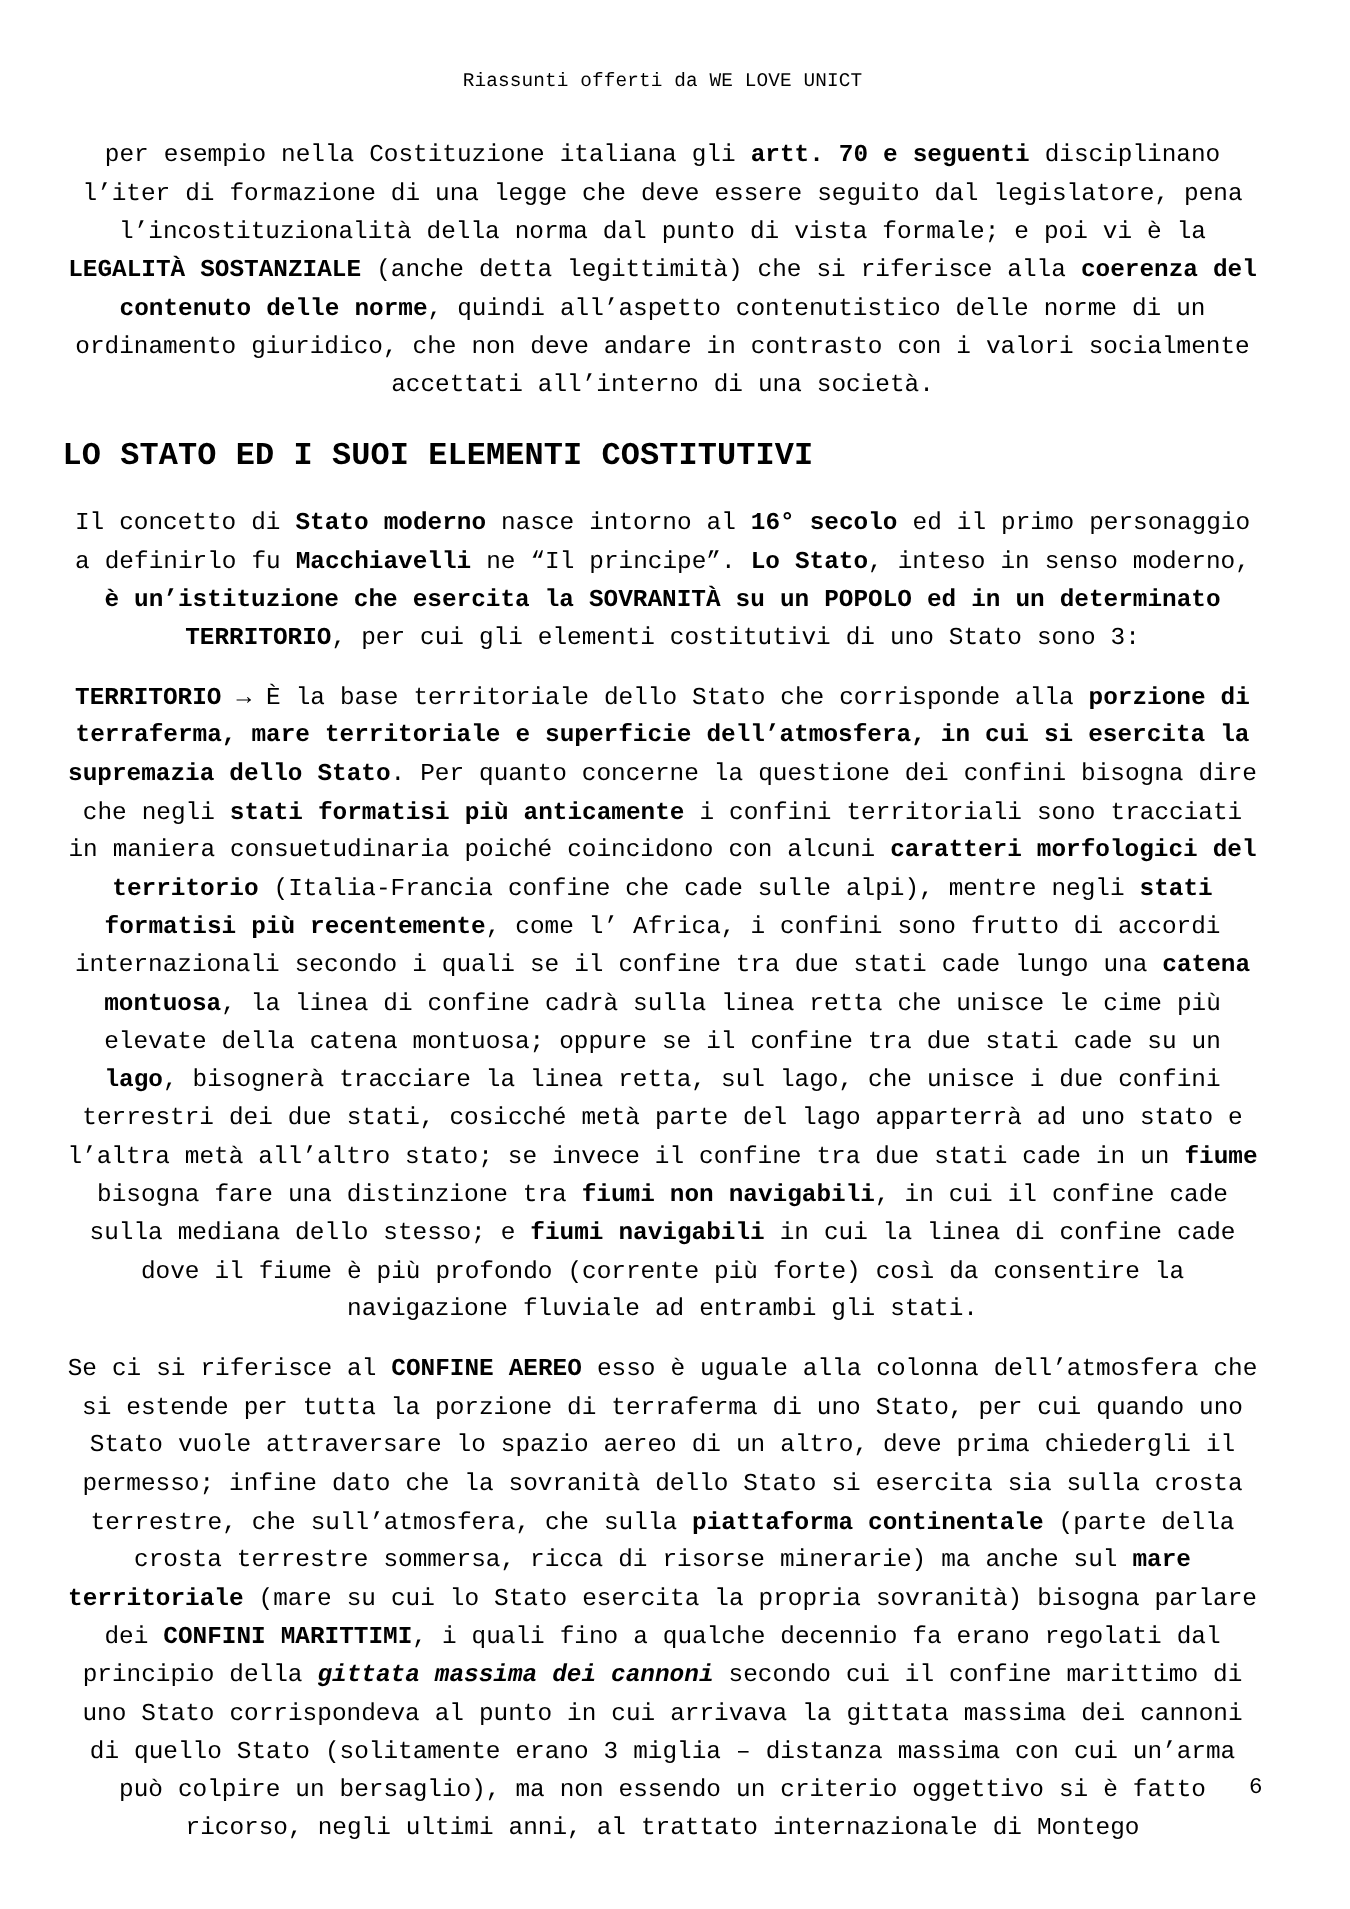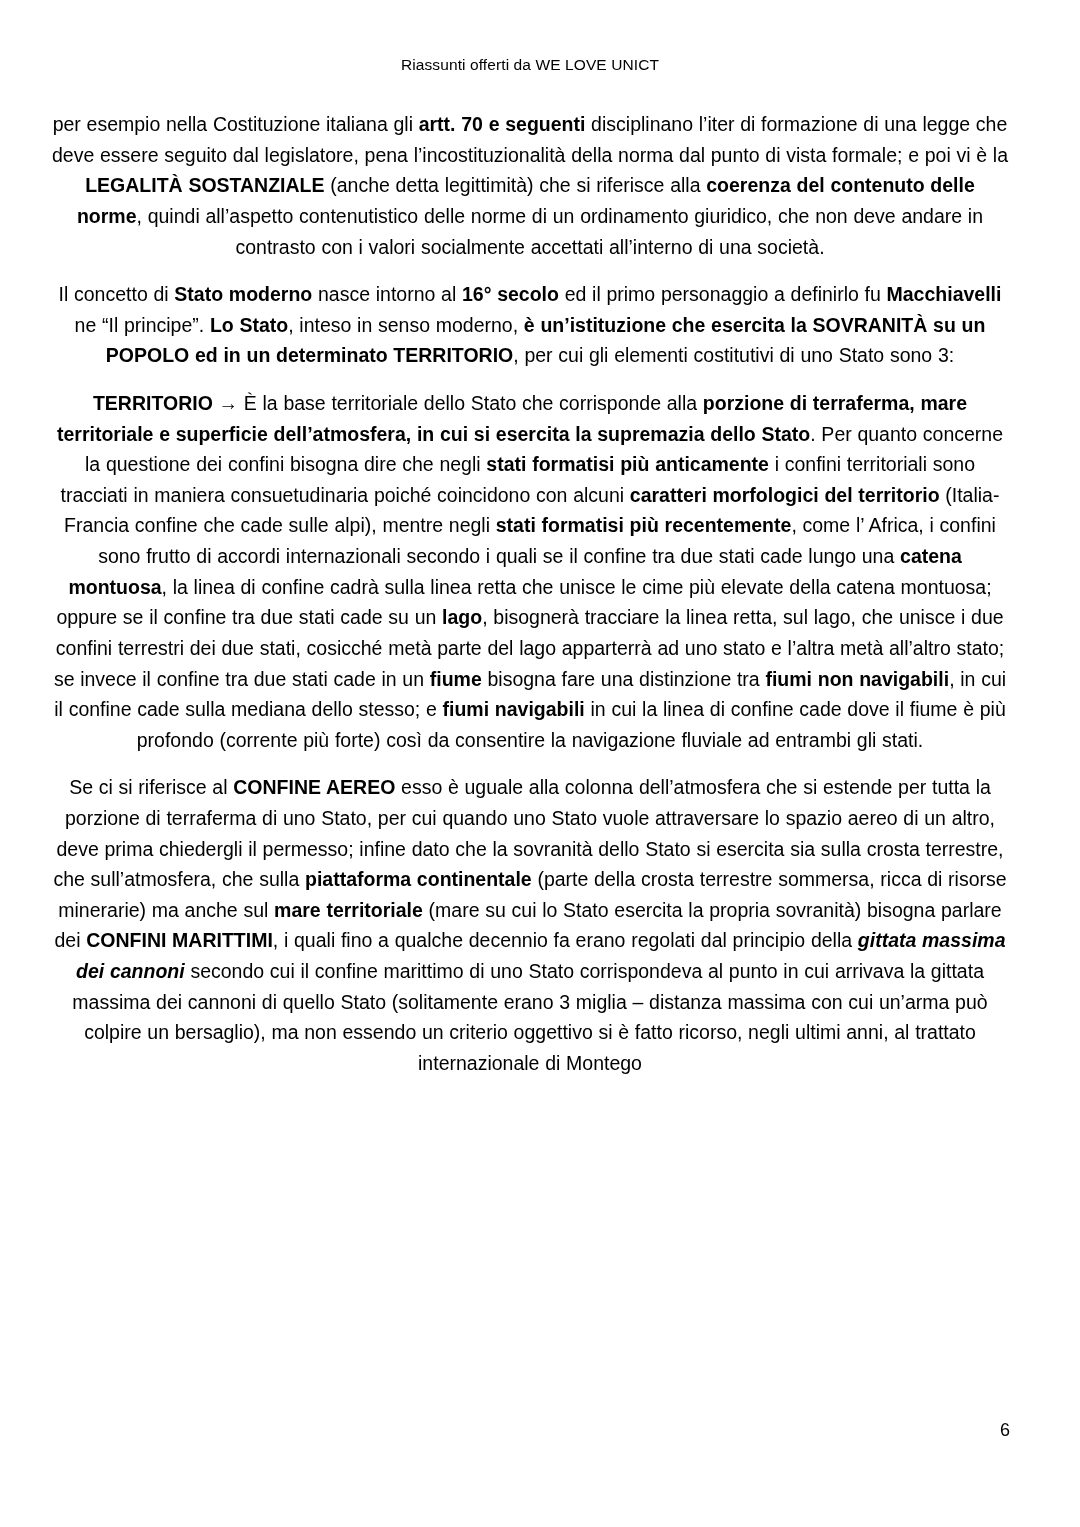--- a/index.html
+++ b/index.html
@@ -14,20 +14,21 @@
     color: #000000;
     position: relative;
     overflow: hidden;
   }
   .page {
     width: 1080px;
     height: 1527px;
     box-sizing: border-box;
     padding: 55px 70px 40px 50px;
     position: relative;
+    font-family: Liberation Mono, monospace;
   }
   .doc-header {
     text-align: center;
     font-size: 15.5px;
     line-height: 1.3;
     margin: 0 0 34px 0;
     letter-spacing: 0.1px;
   }
   p.body-text {
     font-size: 19.5px;
@@ -58,20 +59,21 @@
 <body>
 
 <div class="page">
 
   <div class="doc-header">Riassunti offerti da WE LOVE UNICT</div>
 
   <p class="body-text">
     <span>per esempio nella Costituzione italiana gli </span><span class="b">artt. 70 e seguenti</span><span> disciplinano l’iter di formazione di una legge che deve essere seguito dal legislatore, pena l’incostituzionalità della norma dal punto di vista formale; e poi vi è la </span><span class="b">LEGALITÀ SOSTANZIALE</span><span> (anche detta legittimità) che si riferisce alla </span><span class="b">coerenza del contenuto delle norme</span><span>, quindi all’aspetto contenutistico delle norme di un ordinamento giuridico, che non deve andare in contrasto con i valori socialmente accettati all’interno di una società.</span>
   </p>
 
+  <h1 class="section-heading">LO STATO ED I SUOI ELEMENTI COSTITUTIVI</h1>
 
   <p class="body-text">
     <span>Il concetto di </span><span class="b">Stato moderno</span><span> nasce intorno al </span><span class="b">16° secolo</span><span> ed il primo personaggio a definirlo fu </span><span class="b">Macchiavelli</span><span> ne “Il principe”. </span><span class="b">Lo Stato</span><span>, inteso in senso moderno, </span><span class="b">è un’istituzione che esercita la SOVRANITÀ su un POPOLO ed in un determinato TERRITORIO</span><span>, per cui gli elementi costitutivi di uno Stato sono 3:</span>
   </p>
 
   <p class="body-text">
     <span class="b">TERRITORIO</span><span class="arrow"> → </span><span>È la base territoriale dello Stato che corrisponde alla </span><span class="b">porzione di terraferma, mare territoriale e superficie dell’atmosfera, in cui si esercita la supremazia dello Stato</span><span>. Per quanto concerne la questione dei confini bisogna dire che negli </span><span class="b">stati formatisi più anticamente</span><span> i confini territoriali sono tracciati in maniera consuetudinaria poiché coincidono con alcuni </span><span class="b">caratteri morfologici del territorio</span><span> (Italia-Francia confine che cade sulle alpi), mentre negli </span><span class="b">stati formatisi più recentemente</span><span>, come l’ Africa, i confini sono frutto di accordi internazionali secondo i quali se il confine tra due stati cade lungo una </span><span class="b">catena montuosa</span><span>, la linea di confine cadrà sulla linea retta che unisce le cime più elevate della catena montuosa; oppure se il confine tra due stati cade su un </span><span class="b">lago</span><span>, bisognerà tracciare la linea retta, sul lago, che unisce i due confini terrestri dei due stati, cosicché metà parte del lago apparterrà ad uno stato e l’altra metà all’altro stato; se invece il confine tra due stati cade in un </span><span class="b">fiume</span><span> bisogna fare una distinzione tra </span><span class="b">fiumi non navigabili</span><span>, in cui il confine cade sulla mediana dello stesso; e </span><span class="b">fiumi navigabili</span><span> in cui la linea di confine cade dove il fiume è più profondo (corrente più forte) così da consentire la navigazione fluviale ad entrambi gli stati.</span>
   </p>
 
   <p class="body-text">

